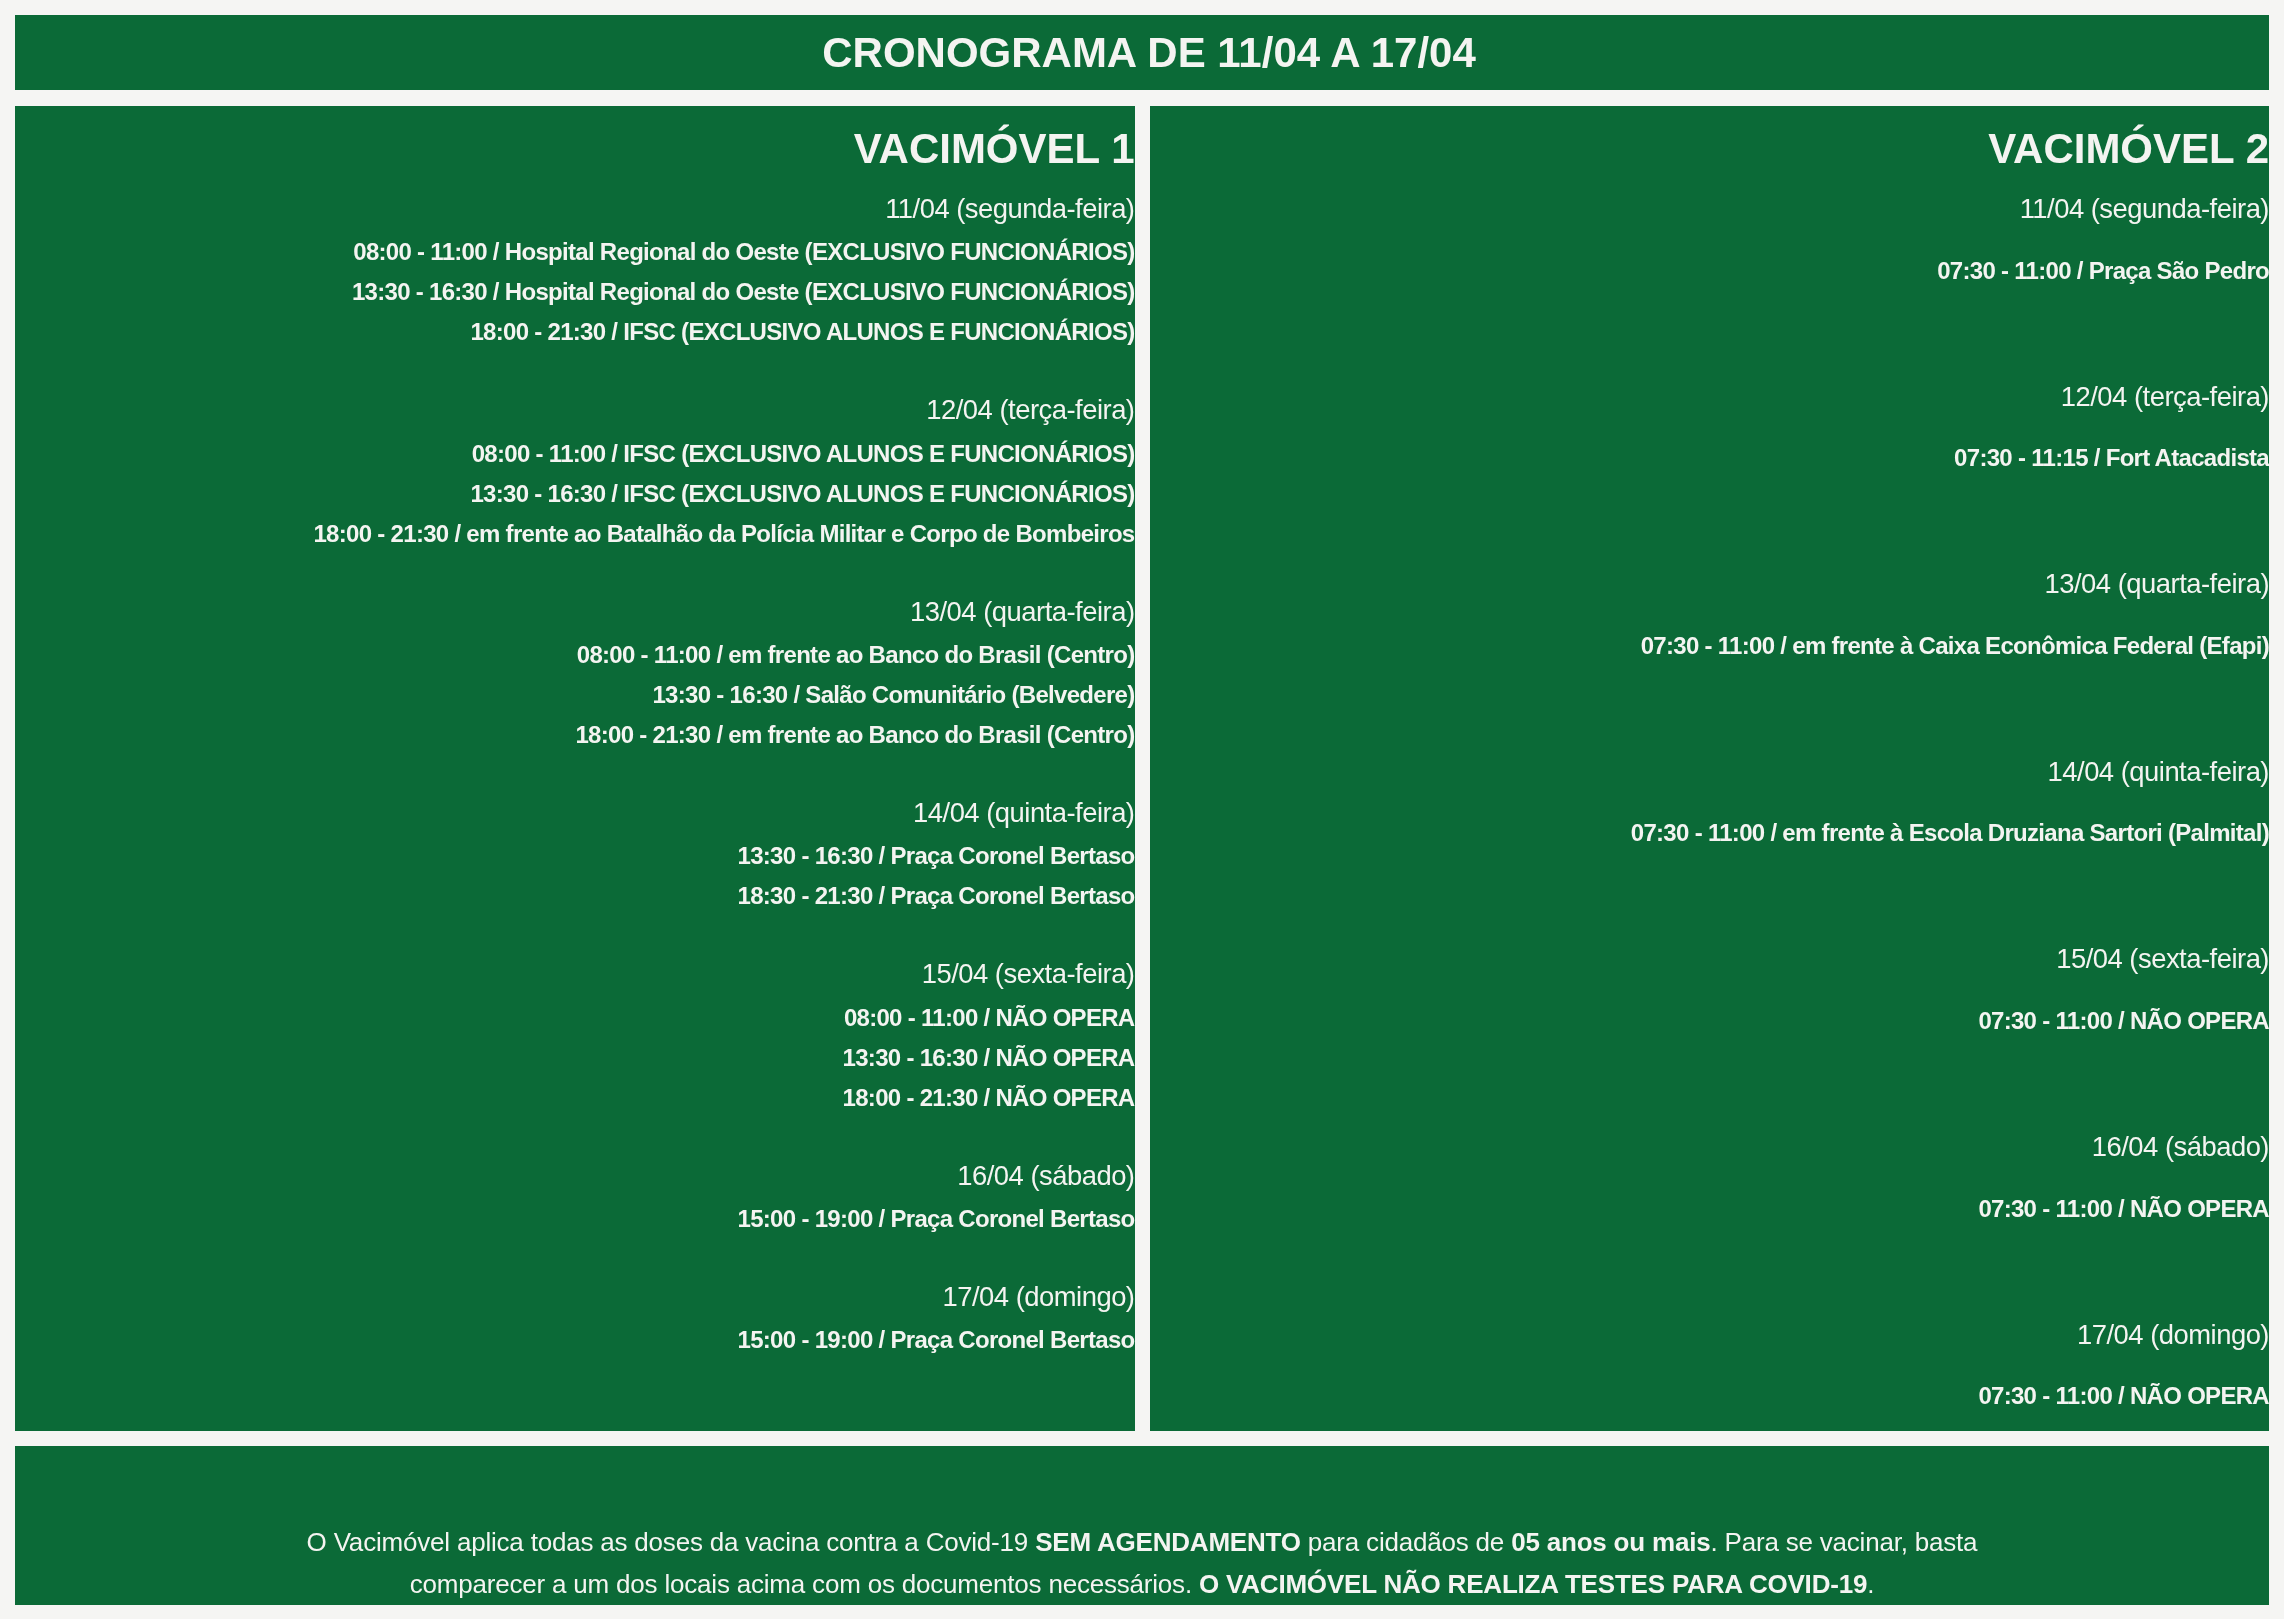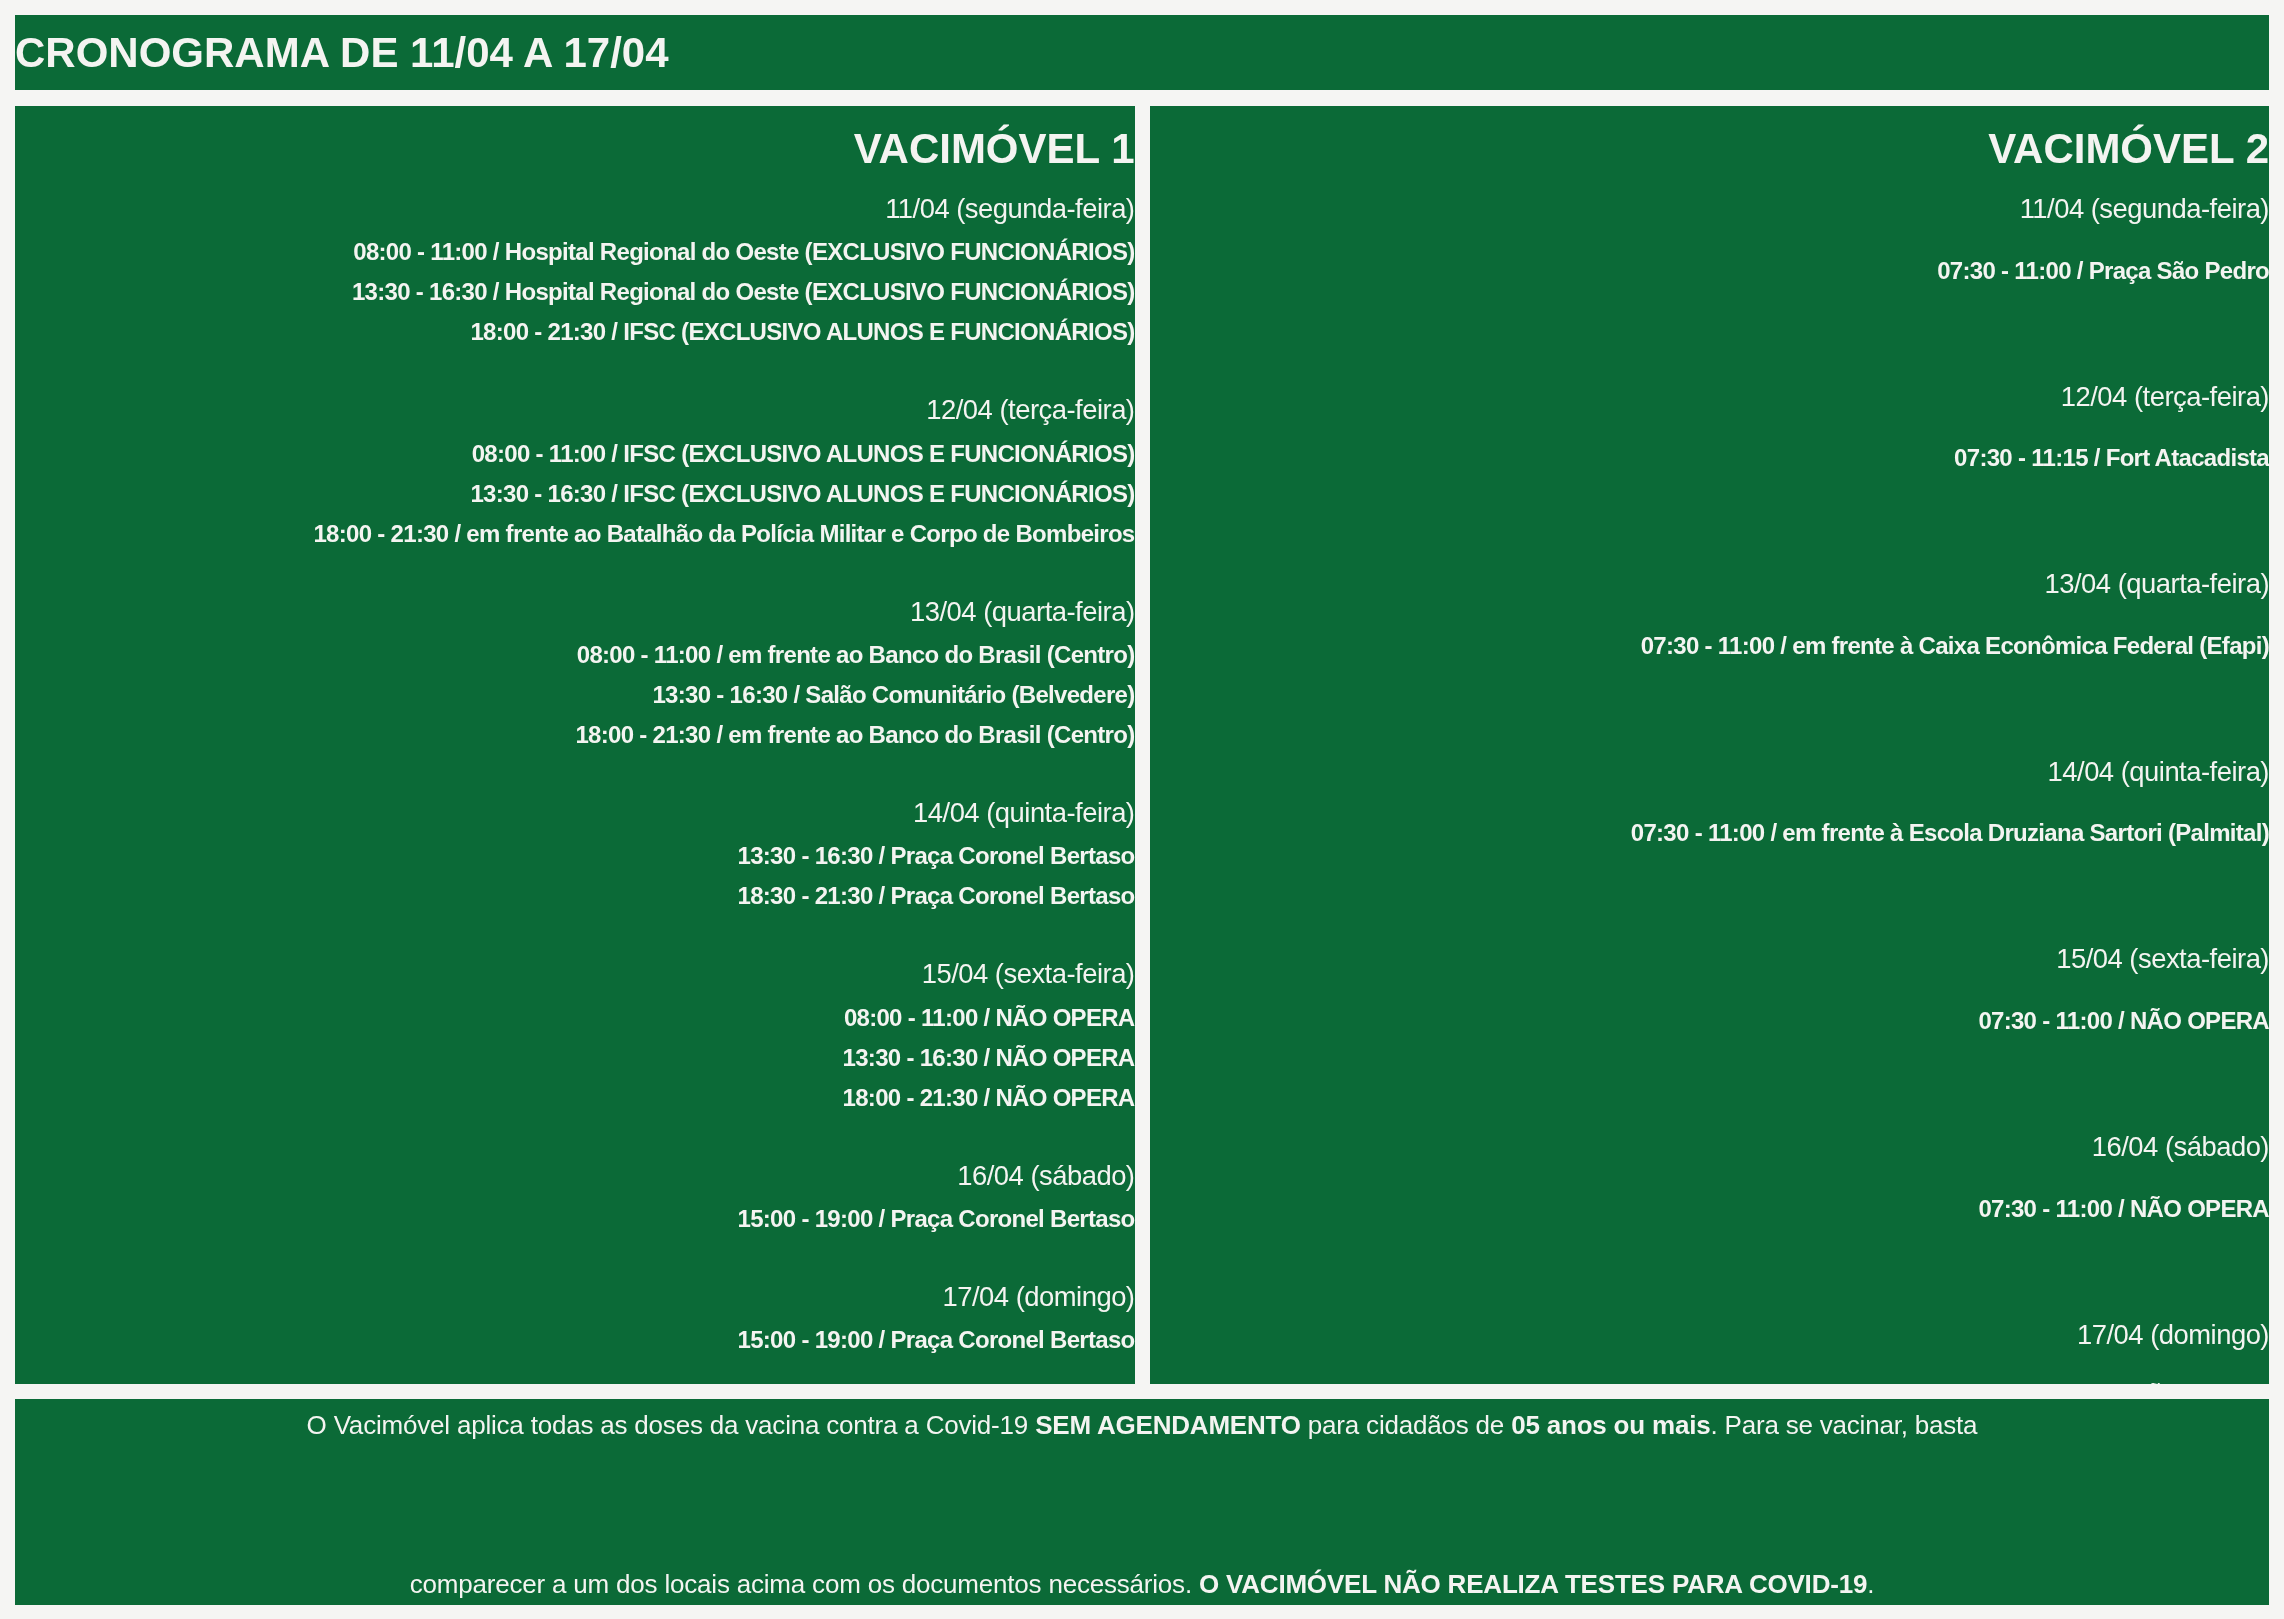--- a/index.html
+++ b/index.html
@@ -11,21 +11,21 @@
   }
   .frame {
     box-sizing: border-box;
     width: 2284px; height: 1620px;
     padding: 15px;
     display: flex; flex-direction: column;
   }
   .panel { background: #0b6a37; }
   .header-band {
     height: 75px;
-    display: flex; align-items: center; justify-content: flex-start;
+    display: flex; align-items: center; justify-content: center; padding-left: 14px;
   }
   .page-title {
     font-size: 42px; font-weight: bold; letter-spacing: 0px;
     white-space: nowrap;
   }
   .columns {
     margin-top: 15.5px;
     flex: 1;
     display: flex; gap: 15px;
     min-height: 0;
@@ -52,23 +52,23 @@
     line-height: 40px;
     letter-spacing: -0.7px;
     white-space: nowrap;
   }
   .col-left .day-header { margin-bottom: 7.3px; }
   .col-left .day-block { margin-bottom: 42px; }
   .col-right .day-header { margin-bottom: 25.6px; }
   .col-right .day-block { margin-bottom: 90px; }
   .footer-band {
     margin-top: 15.5px;
-    height: 206px;
+    height: 159px;
     display: flex; flex-direction: column;
-    align-items: center; justify-content: space-between;
+    align-items: center; justify-content: flex-end;
     text-align: center;
     padding-top: 4.6px;
     box-sizing: border-box;
   }
   .footer-line {
     font-size: 26px; font-weight: normal;
     line-height: 42px;
     letter-spacing: -0.2px;
     white-space: nowrap;
   }

